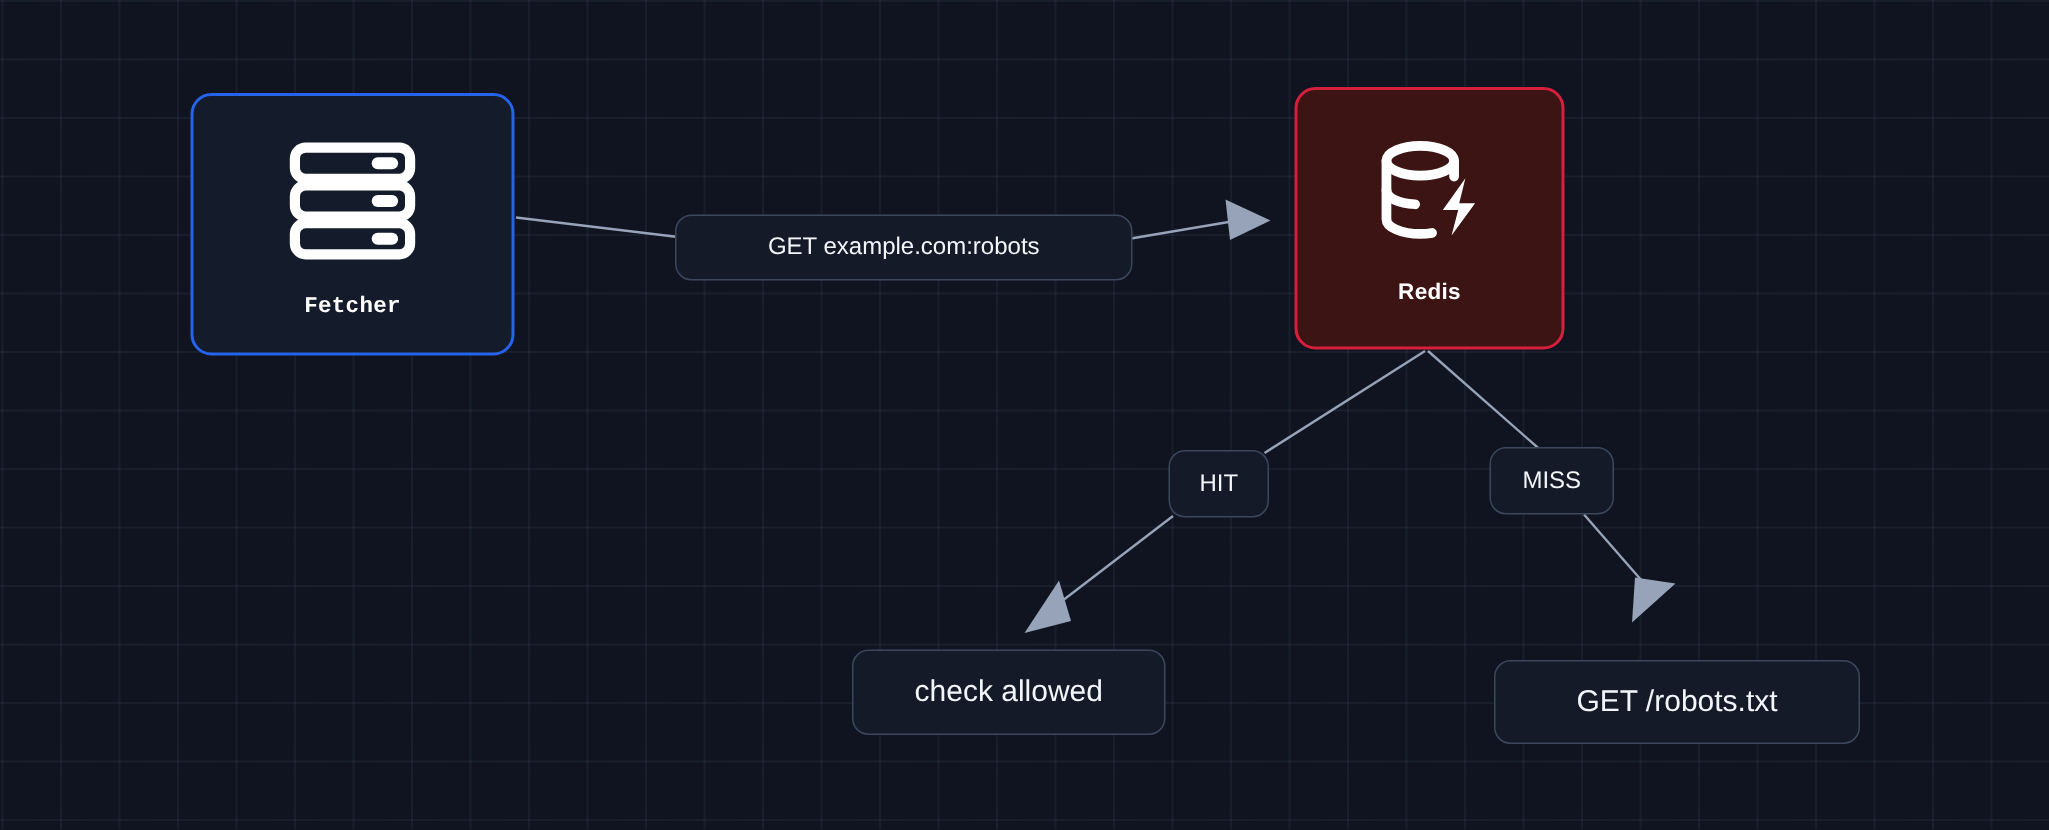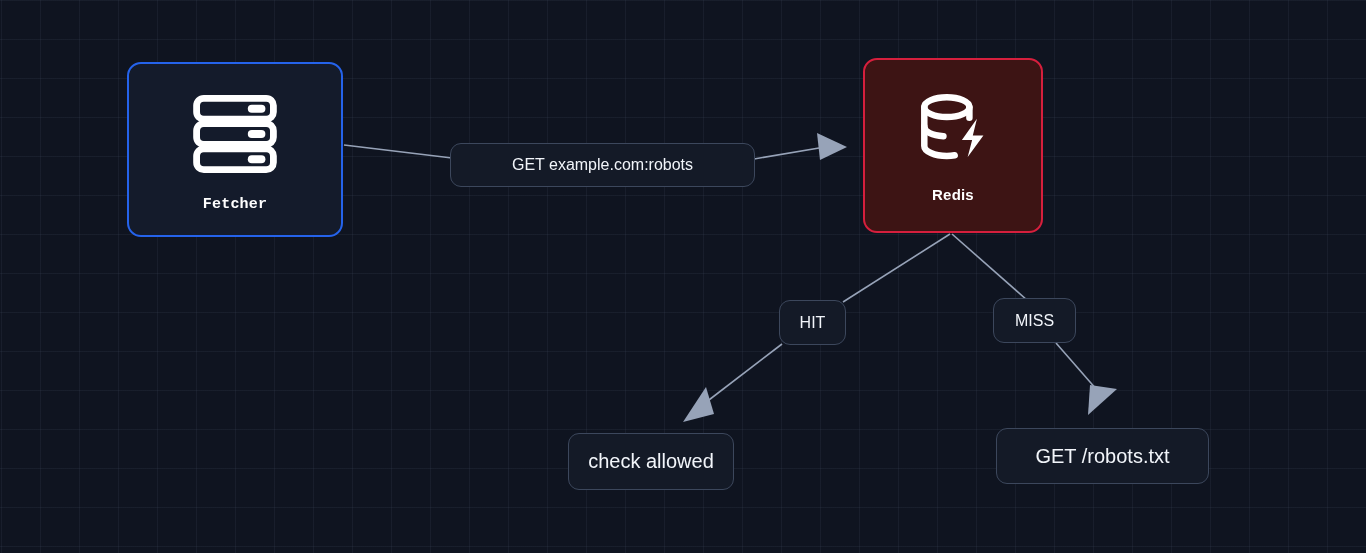--- a/index.html
+++ b/index.html
@@ -107,22 +107,22 @@
     color: #f2f5fa;
     font-size: 16px;
     white-space: nowrap;
     z-index: 3;
   }
 
   #label-get-robots { left: 450px; top: 143px; width: 305px; height: 44px; }
   #label-hit        { left: 779px; top: 300px; width: 67px;  height: 45px; }
   #label-miss       { left: 993px; top: 298px; width: 83px;  height: 45px; }
 
-  #node-check-allowed { left: 568px; top: 433px; width: 166px; height: 57px; }
-  #node-get-robots-txt { left: 996px; top: 428px; width: 213px; height: 56px; }
+  #node-check-allowed { left: 568px; top: 433px; width: 209px; height: 57px; }
+  #node-get-robots-txt { left: 996px; top: 440px; width: 244px; height: 56px; }
 </style>
 </head>
 <body>
 
 <div id="canvas">
 
   <svg id="edges" width="1366" height="553" viewBox="0 0 1366 553">
 
     <line x1="344" y1="145" x2="452" y2="158" stroke="#97a3b8" stroke-width="1.6"></line>
 

